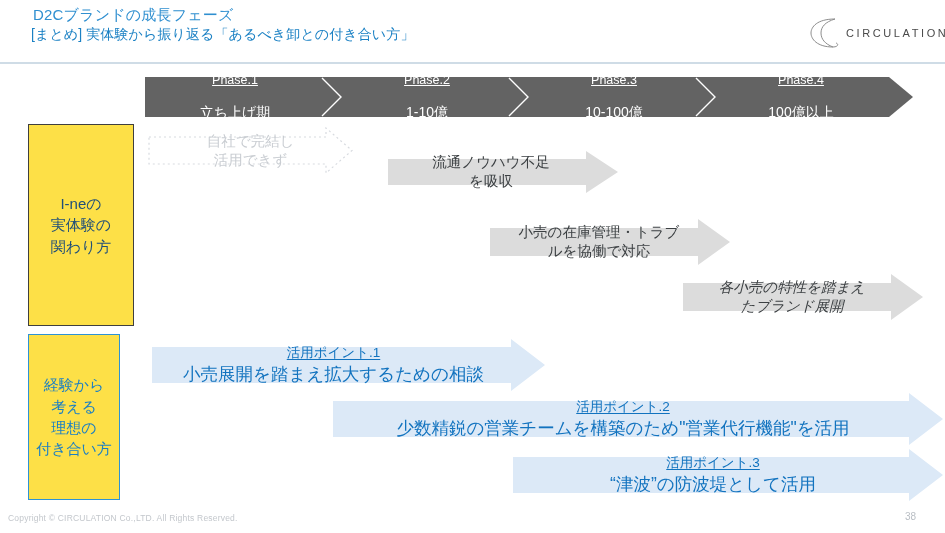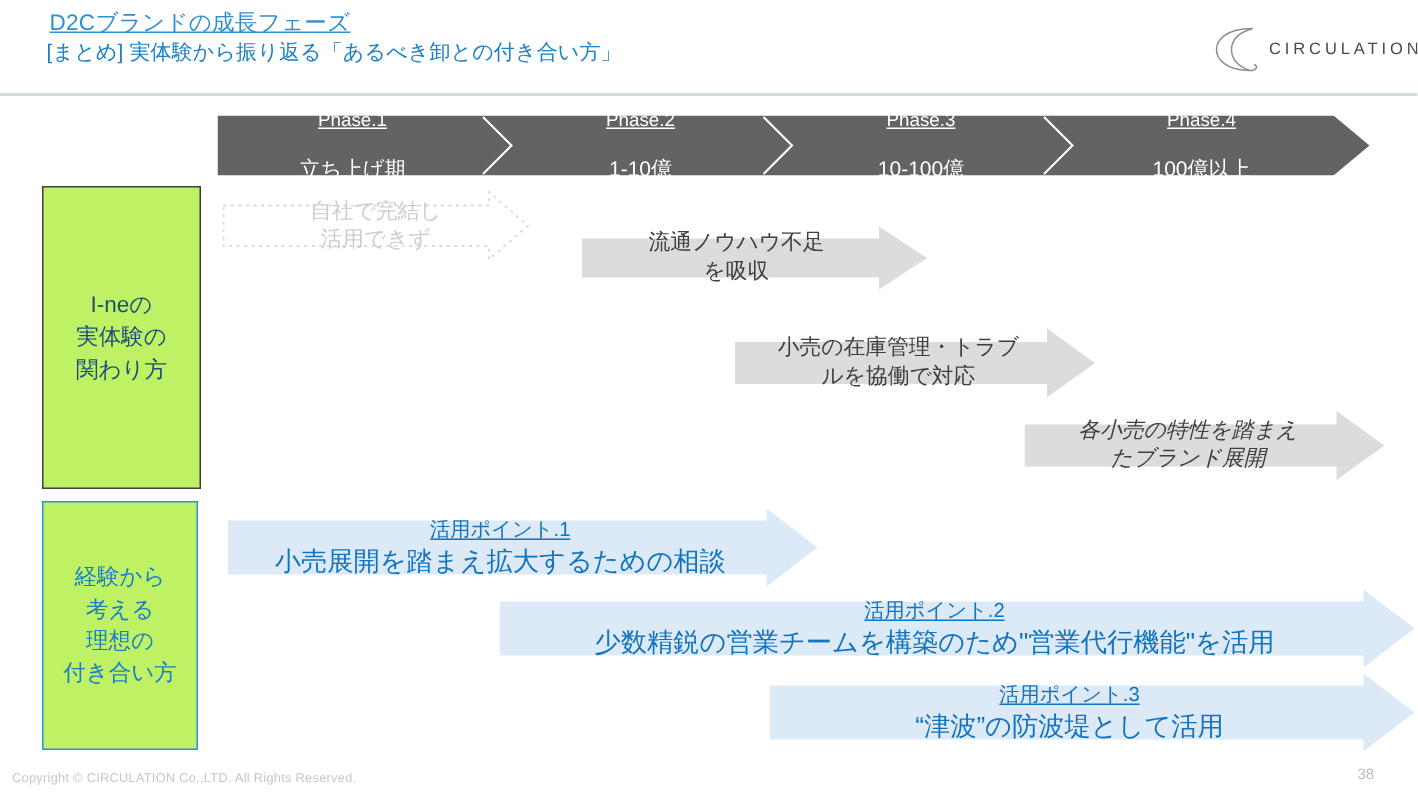--- a/index.html
+++ b/index.html
@@ -13,21 +13,20 @@
     position: relative;
     width: 945px; height: 533px;
     background: #ffffff;
   }
 
   
   .hdr-sub {
     position: absolute; left: 33px; top: 6px;
     font-size: 15px; color: #2f8fd0; letter-spacing: .2px;
     white-space: nowrap;
-    text-decoration: underline;
   }
   .hdr-main {
     position: absolute; left: 31px; top: 26px;
     font-size: 14px; color: #1b81c4; letter-spacing: .1px;
     white-space: nowrap;
   }
   .hdr-rule {
     position: absolute; left: 0; top: 62px;
     width: 945px; height: 2px; background: #cfdce6;
   }
@@ -63,30 +62,30 @@
     white-space: nowrap;
   }
   .phase-cell .ph-sub {
     font-size: 14px; white-space: nowrap; margin-top: 18px;
   }
 
   
   .lbox {
     position: absolute;
     display: flex; align-items: center; justify-content: center;
-    text-align: center; background: #bef264;
+    text-align: center; background: #fde047;
   }
   .lbox .lbox-txt { line-height: 1.42; font-size: 15px; white-space: pre-line; }
   #lbox-exp {
     left: 28px; top: 124px; width: 106px; height: 202px;
     border: 1.5px solid #3f3f3f;
   }
   #lbox-exp .lbox-txt { color: #1f4e79; }
   #lbox-ideal {
-    left: 28px; top: 334px; width: 104px; height: 166px;
+    left: 28px; top: 334px; width: 92px; height: 166px;
     border: 1.5px solid #2e93d6;
   }
   #lbox-ideal .lbox-txt { color: #1b7fc4; }
 
   
   .arrow {
     position: absolute;
   }
   .arrow svg { position: absolute; left: 0; top: 0; }
   .arrow .atext {

